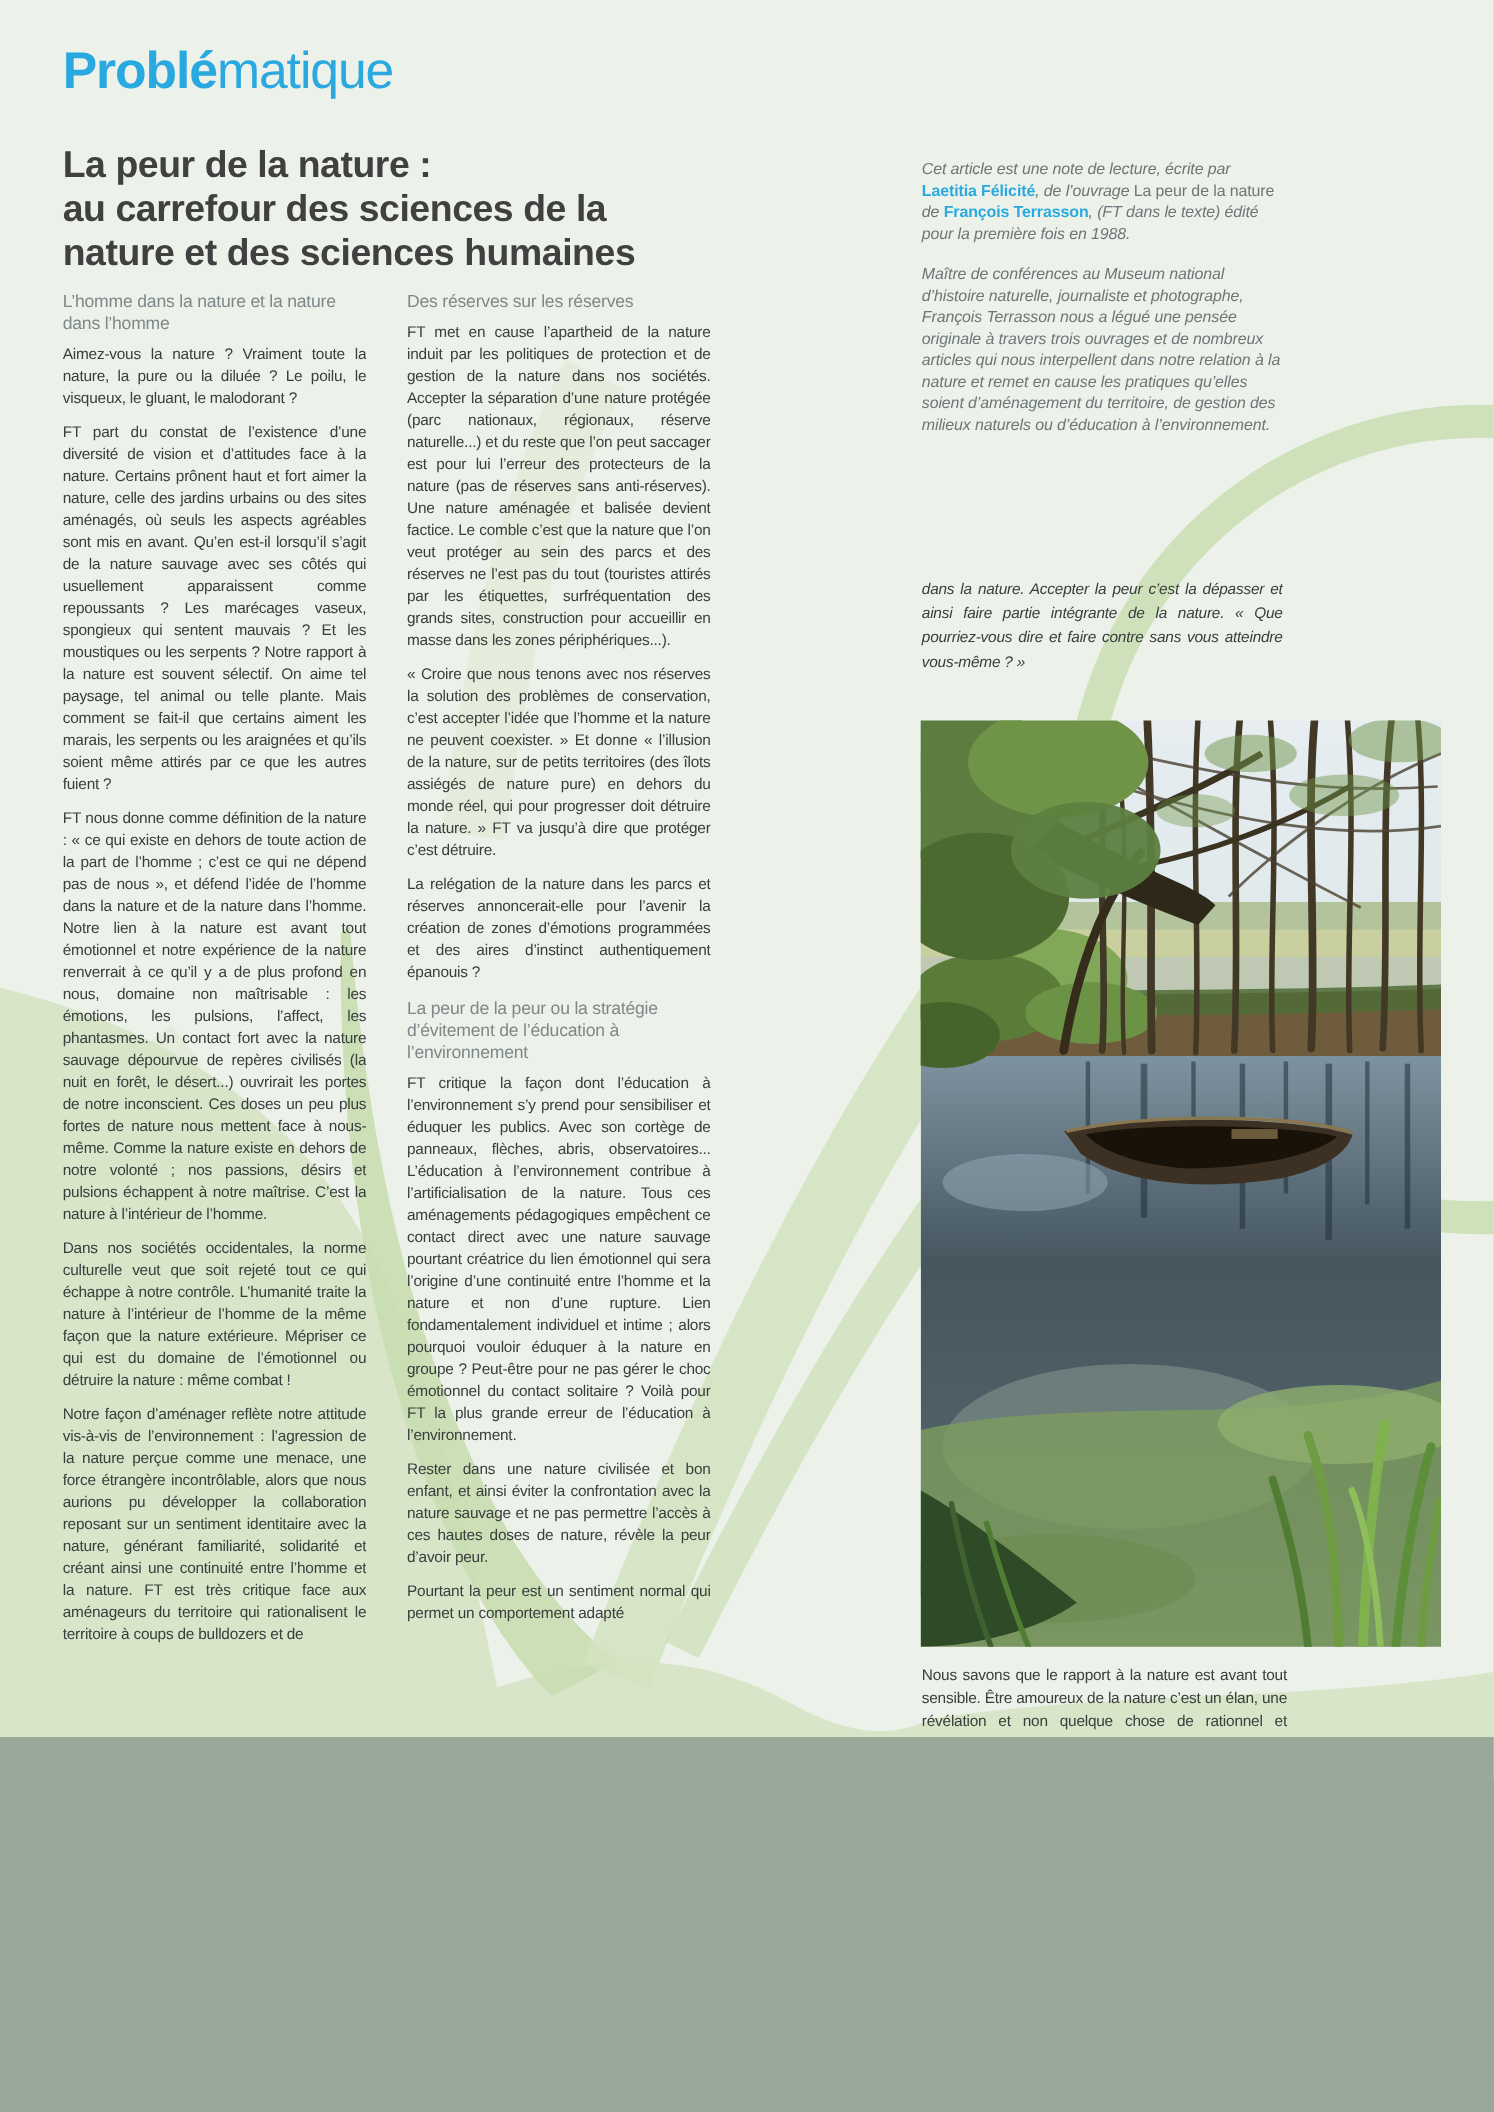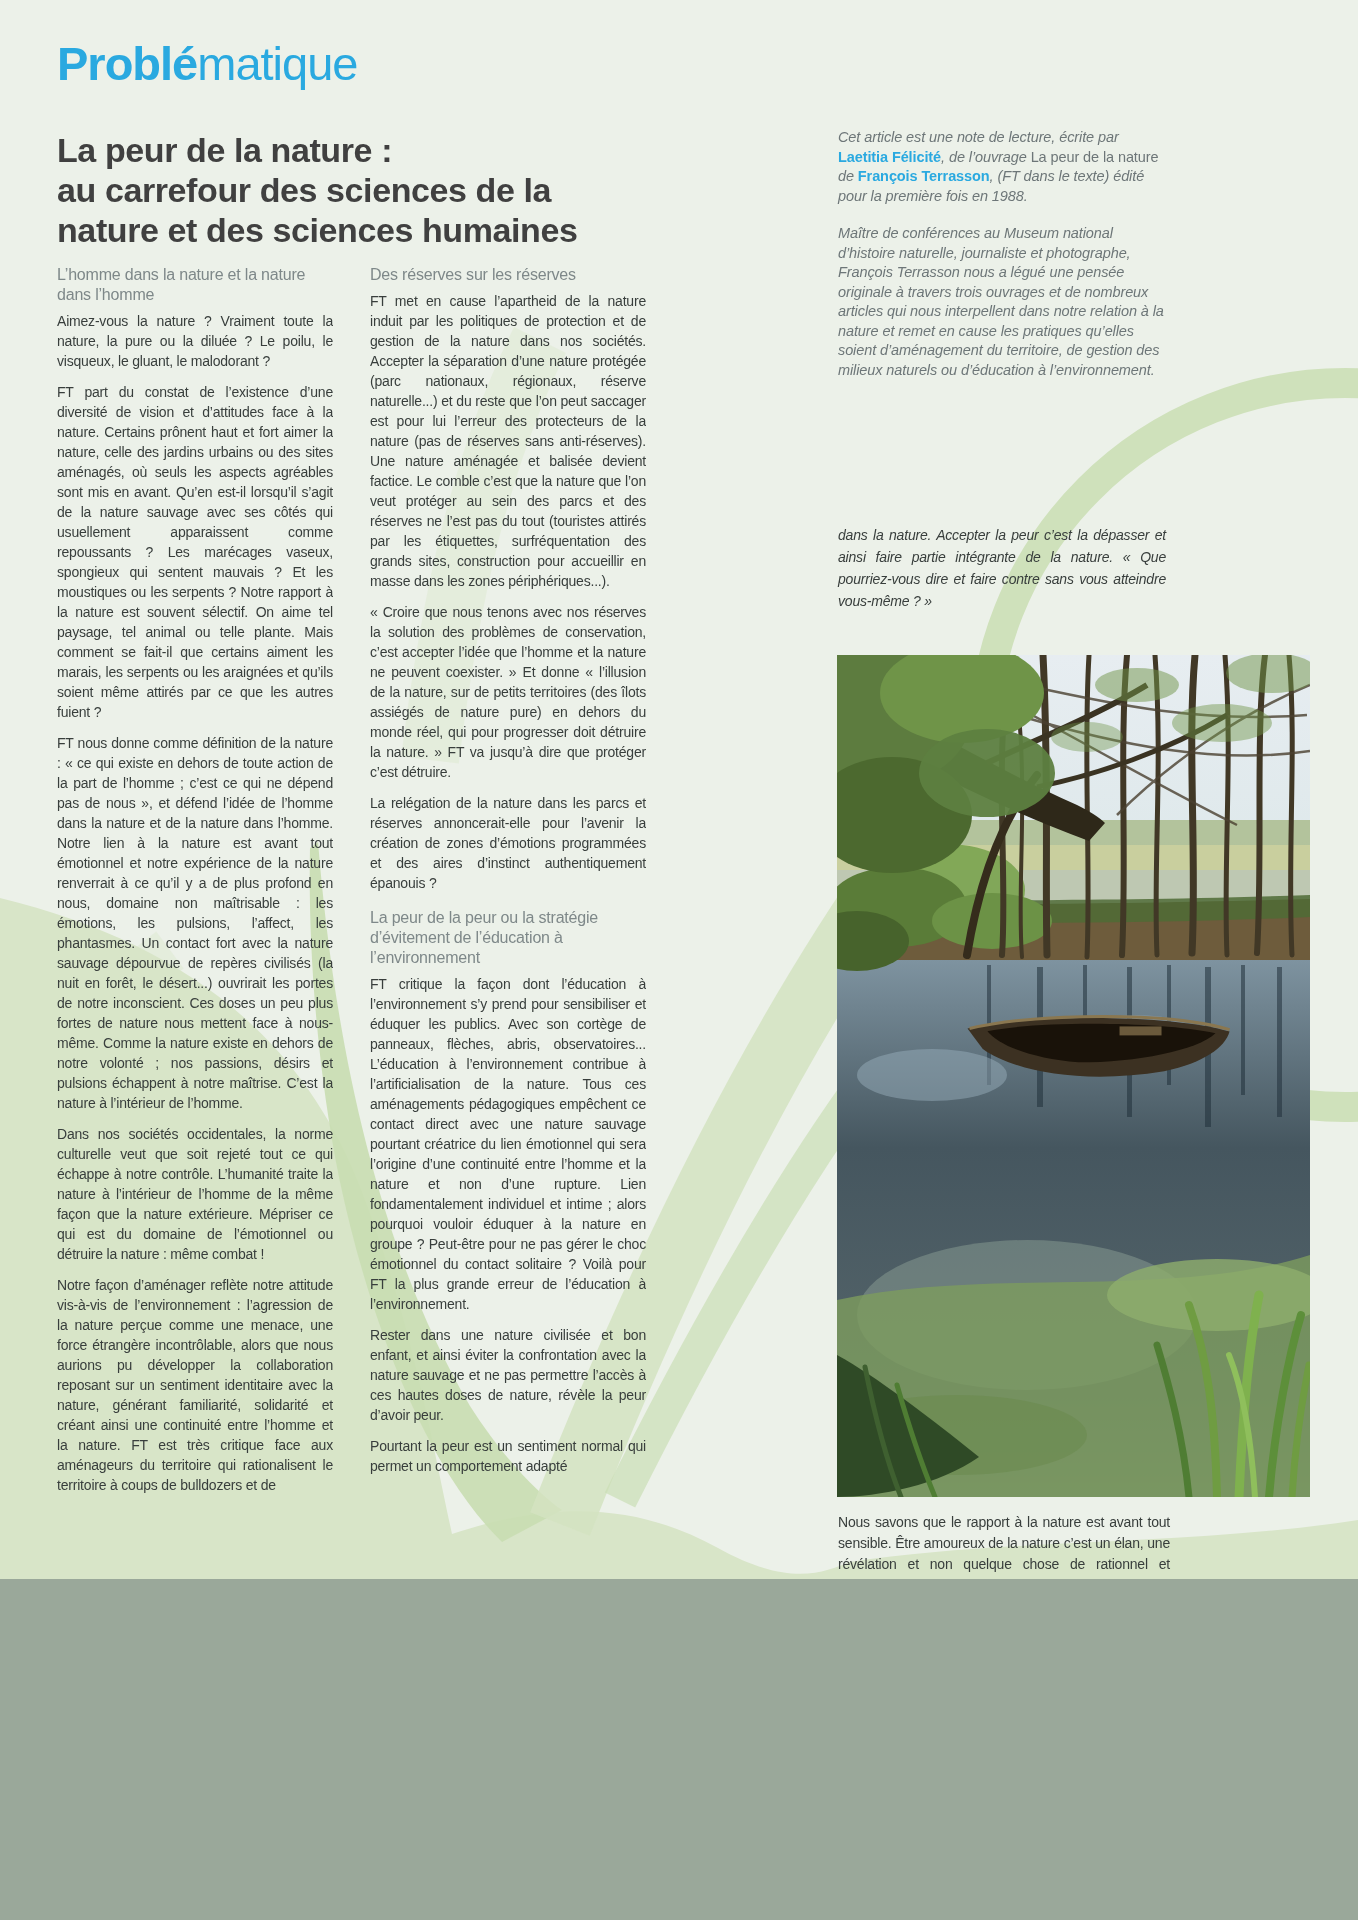--- a/index.html
+++ b/index.html
@@ -15,21 +15,21 @@
   .section-label .l{font-weight:normal;}
   .page-title{position:absolute;left:57px;top:130px;z-index:2;font-weight:bold;color:#404040;font-size:34px;line-height:40px;letter-spacing:-0.4px;}
   
   .col{position:absolute;z-index:2;}
   .col p{font-size:14px;line-height:20px;text-align:justify;margin:0 0 11px;letter-spacing:-0.2px;}
   .subhead{font-size:16px;line-height:20px;font-weight:normal;color:#7e8889;margin:15px 0 6px;letter-spacing:-0.2px;}
   #col1{left:57px;top:250px;width:276px;height:1645px;overflow:hidden;}
   #col2{left:370px;top:250px;width:276px;height:1665px;overflow:hidden;}
   
   .intro{position:absolute;left:838px;top:128px;width:326px;z-index:2;font-style:italic;color:#6d7678;}
-  .intro p{font-size:14.5px;line-height:19.5px;margin:0 0 18px;letter-spacing:-0.1px;}
+  .intro p{font-size:14.5px;line-height:19.5px;margin:17px 0 18px;letter-spacing:-0.1px;}
   .intro .roman{font-style:normal;color:#6d7678;}
   .intro .blue-name{font-style:normal;font-weight:bold;color:#2aa9e0;}
   .cont{position:absolute;left:838px;top:524px;width:328px;z-index:2;}
   .cont p{font-size:14px;line-height:22px;text-align:justify;margin:0;letter-spacing:-0.2px;font-style:italic;}
   .photo{position:absolute;left:837px;top:655px;width:473px;height:842px;z-index:1;}
   .photo svg{display:block;width:100%;height:100%;}
   .after-photo{position:absolute;left:838px;top:1512px;width:332px;z-index:2;}
   .after-photo p.body-final{font-size:14px;line-height:21px;text-align:justify;margin:0 0 14px;letter-spacing:-0.2px;}
   .diamond{color:#2aa9e0;font-size:13px;font-style:normal;}
   .more-title{font-size:19px;font-weight:bold;color:#2aa9e0;margin:0 0 2px;letter-spacing:-0.2px;}

